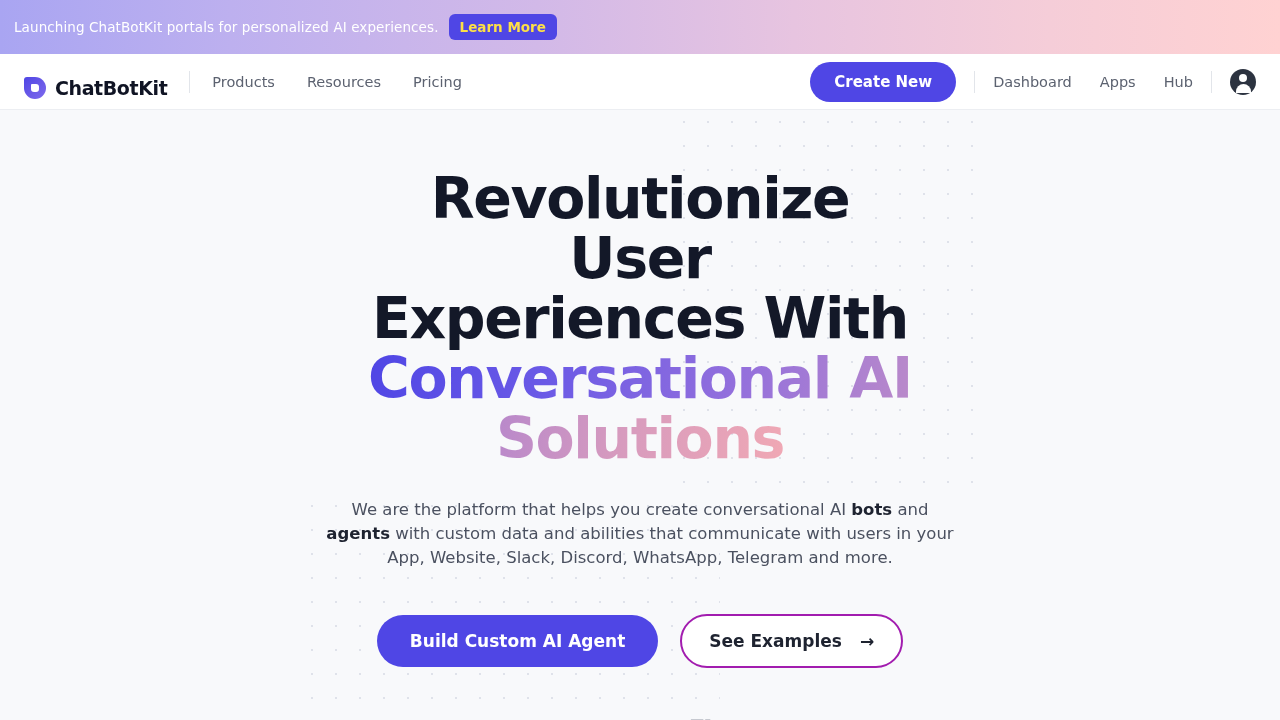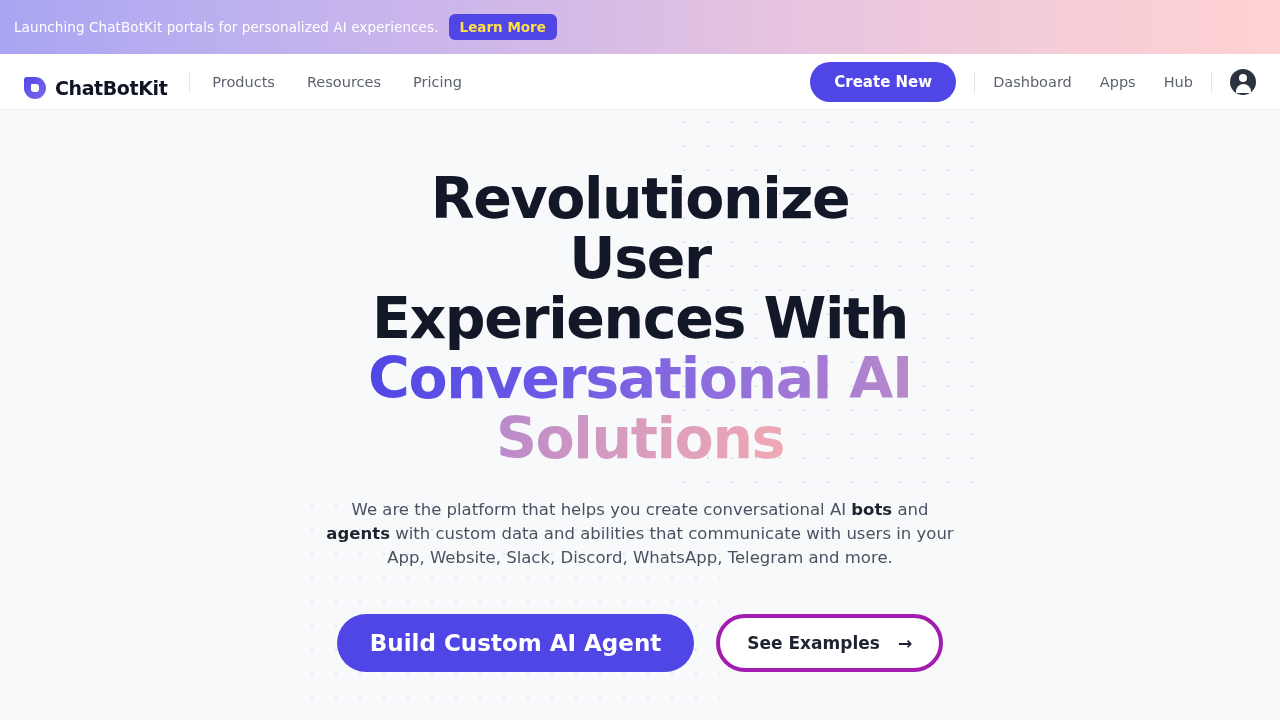--- a/index.html
+++ b/index.html
@@ -182,35 +182,35 @@
 
   #hero-actions {
     margin-top:44px;
     display:flex;
     align-items:center;
     gap:22px;
   }
   #build-agent-button {
     background:#4f46e5;
     color:#ffffff;
-    font-size:23px;
+    font-size:17px;
     font-weight:700;
     border:none;
     border-radius:999px;
     padding:16px 33px;
     cursor:pointer;
     white-space:nowrap;
     font-family:"DejaVu Sans", sans-serif;
   }
   #see-examples-button {
     background:#ffffff;
     color:#1e2330;
     font-size:17px;
     font-weight:700;
-    border:4px solid #a21caf;
+    border:2px solid #a21caf;
     border-radius:999px;
     padding:15px 27px;
     cursor:pointer;
     white-space:nowrap;
     font-family:"DejaVu Sans", sans-serif;
     display:flex; align-items:center; gap:18px;
   }
   #see-examples-arrow { font-size:17px; line-height:1; }
 
   

